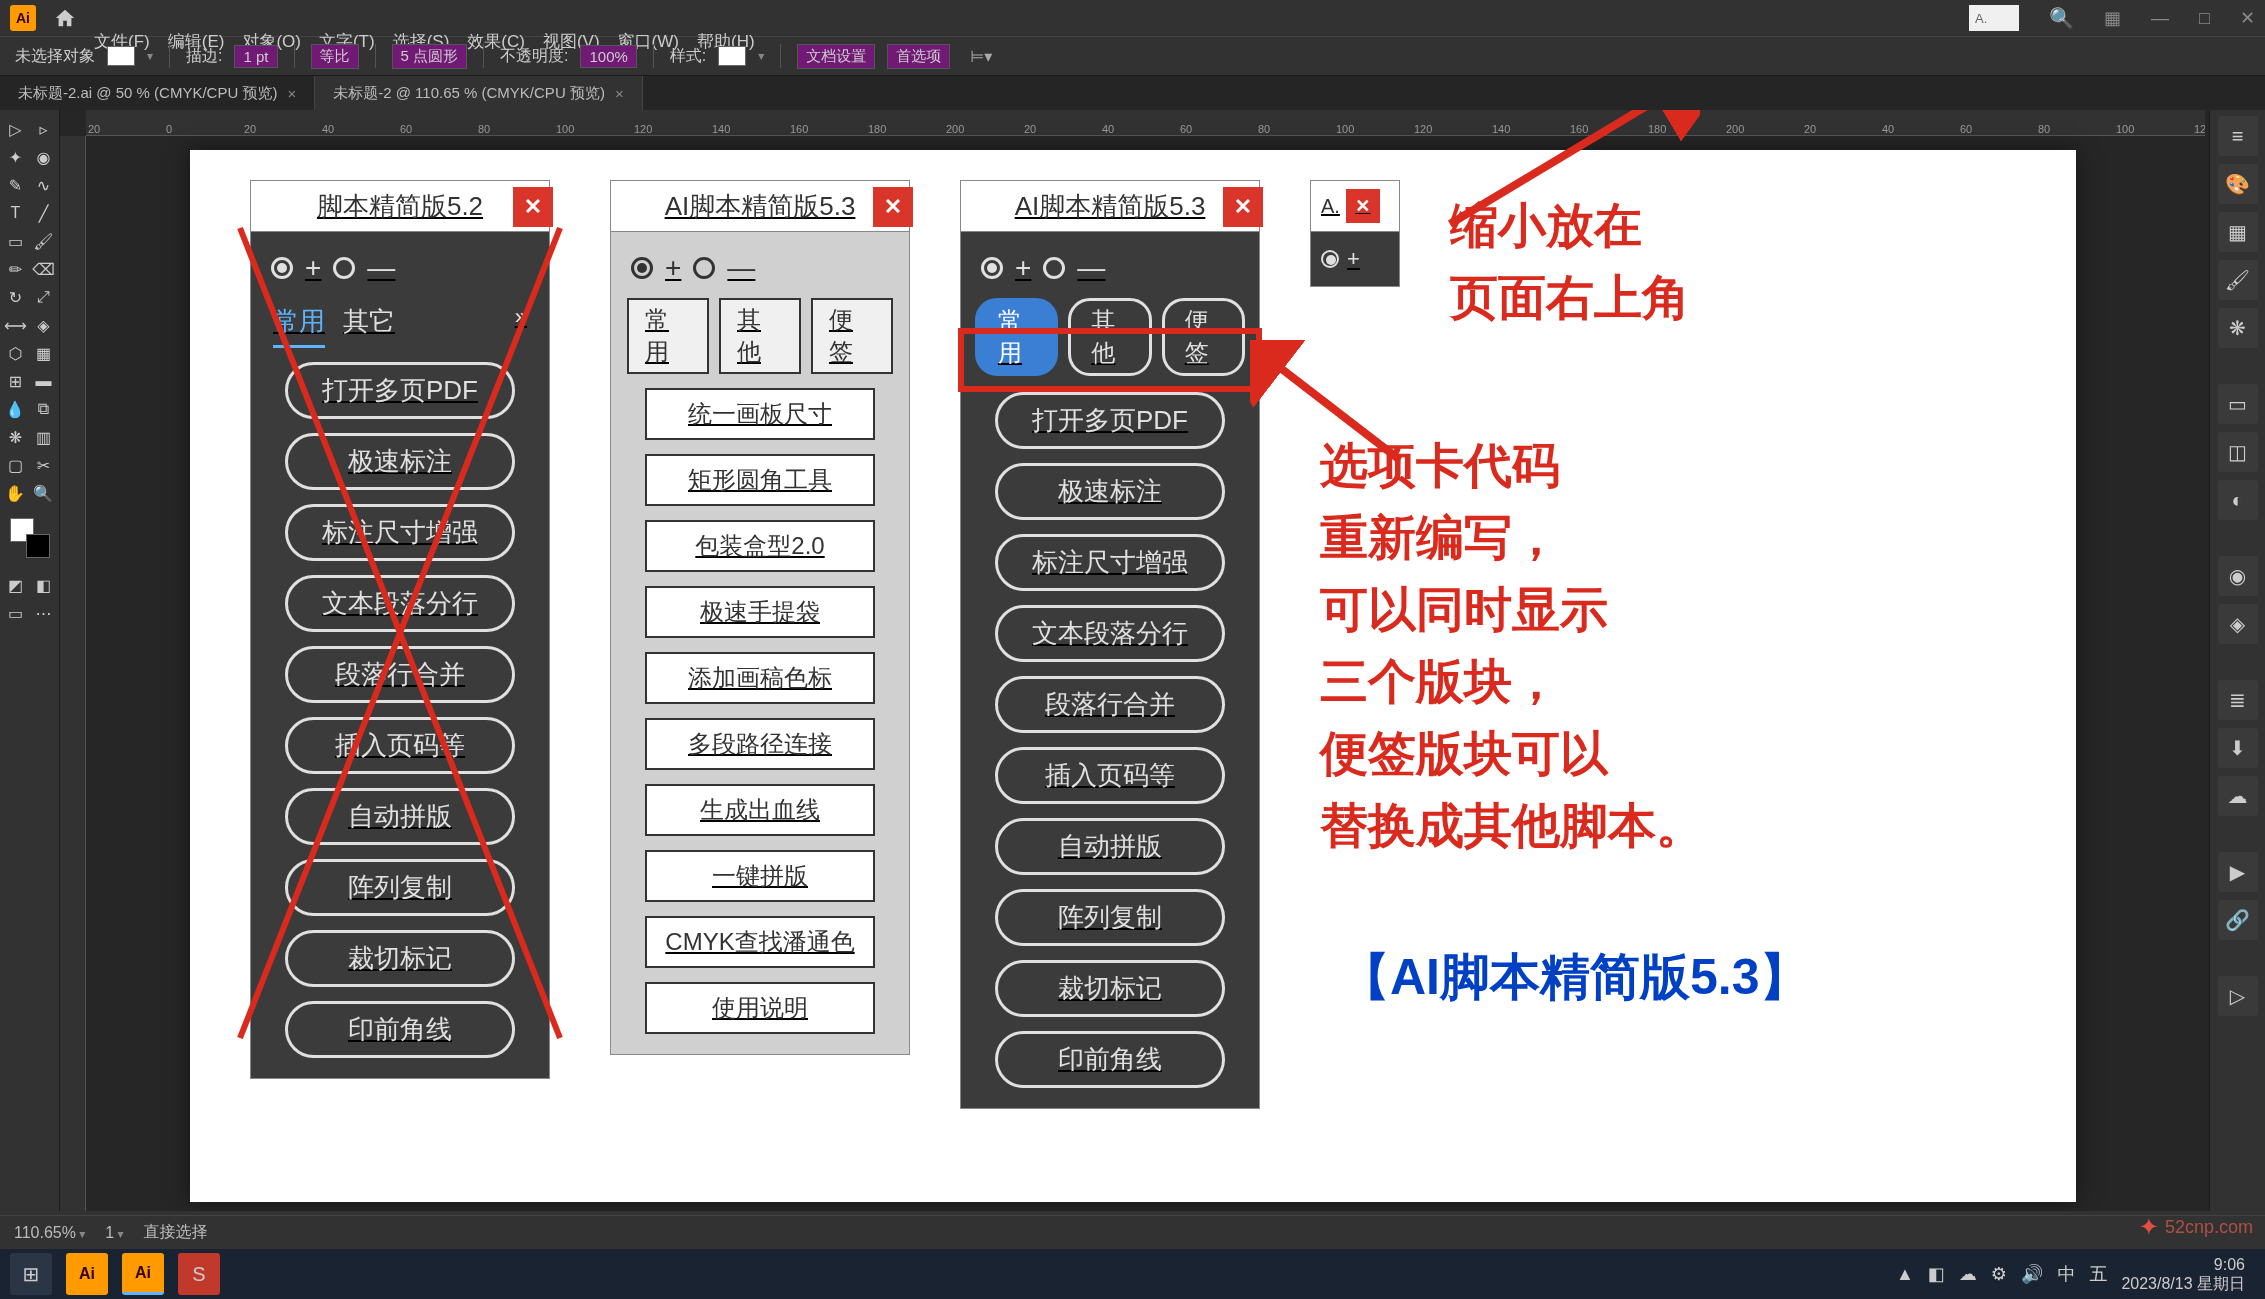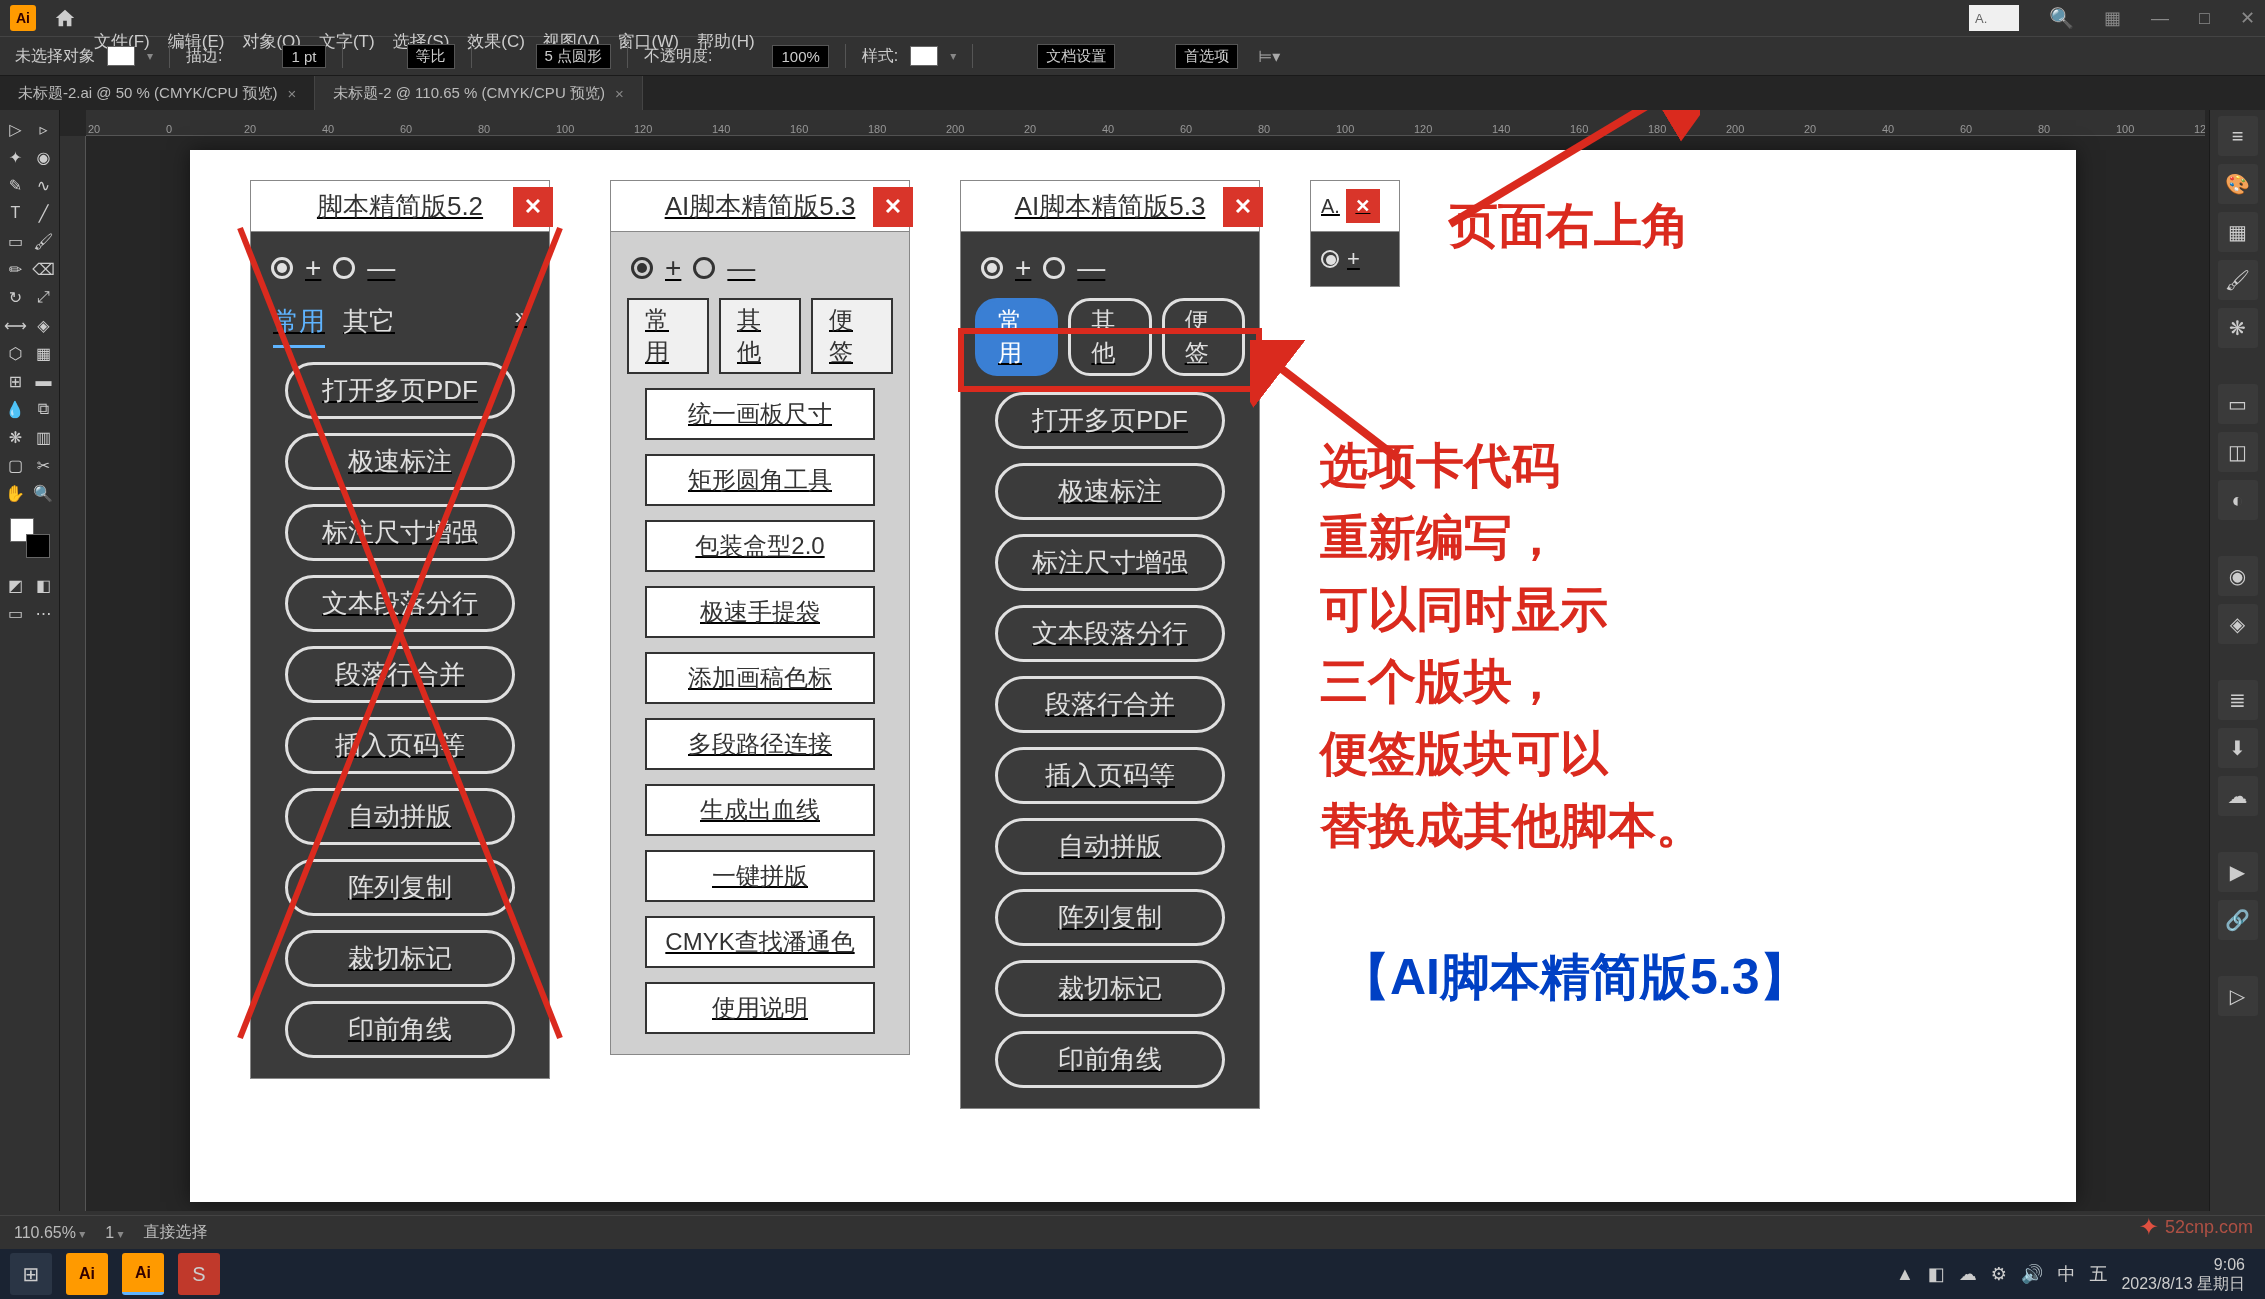--- a/index.html
+++ b/index.html
@@ -10,21 +10,21 @@
 .ai-logo { width: 26px; height: 26px; background: #ff9a00; color: #330000; font-weight: bold; display: flex; align-items: center; justify-content: center; font-size: 14px; border-radius: 3px; }
 .home-ico { width: 22px; height: 22px; }
 .menu-item { cursor: pointer; margin-top: 47px; }
 .winctl { margin-left: auto; display: flex; gap: 30px; color: #888; font-size: 18px; align-items: center; }
 .search-ico { font-size: 20px; }
 .small-box { width: 50px; height: 26px; background: #f0f0f0; color: #666; font-size: 13px; display: flex; align-items: center; padding: 0 6px; }
 
 
 .optbar { background: #323232; height: 40px; display: flex; align-items: center; padding: 0 15px; gap: 12px; color: #ccc; font-size: 16px; border-top: 1px solid #444; border-bottom: 1px solid #1a1a1a; }
 .optbar .sep { width: 1px; height: 24px; background: #555; margin: 0 4px; }
-.optbar .field { background: #000000; padding: 2px 8px; border: 1px solid #555; font-size: 15px; margin-left: 48px; }
+.optbar .field { background: #701a75; padding: 2px 8px; border: 1px solid #555; font-size: 15px; }
 .optbar .swatch { width: 28px; height: 20px; background: #fff; border: 1px solid #666; }
 .optbar .dd { font-size: 12px; color: #888; }
 
 
 .tabsbar { background: #252525; height: 34px; display: flex; align-items: center; color: #bbb; font-size: 15px; }
 .doctab { padding: 0 18px; height: 100%; display: flex; align-items: center; border-right: 1px solid #444; cursor: pointer; }
 .doctab.active { background: #323232; }
 .doctab .x { margin-left: 10px; color: #888; }
 
 
@@ -373,20 +373,21 @@
           <div class="close" style="width:34px;height:34px;font-size:18px">✕</div>
         </div>
         <div class="pbody-dark" style="padding:14px 10px">
           <div class="toprow" style="font-size:22px;gap:8px;padding:0">
             <span class="rad on" style="width:18px;height:18px;border-width:2px"></span> +
           </div>
         </div>
       </div>
 
       <div class="annot" style="left:1260px;top:40px">
+        <div>缩小放在</div>
         <div>页面右上角</div>
       </div>
       <div class="annot" style="left:1130px;top:280px">
         <div>选项卡代码</div>
         <div>重新编写，</div>
         <div>可以同时显示</div>
         <div>三个版块，</div>
         <div>便签版块可以</div>
         <div>替换成其他脚本。</div>
       </div>

